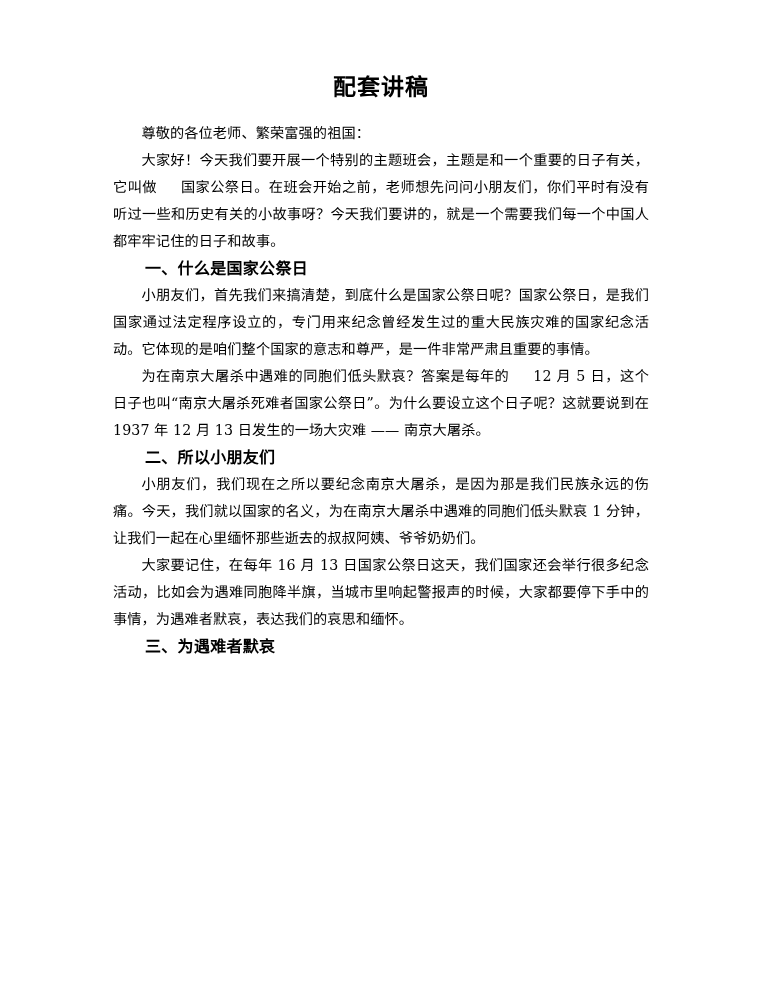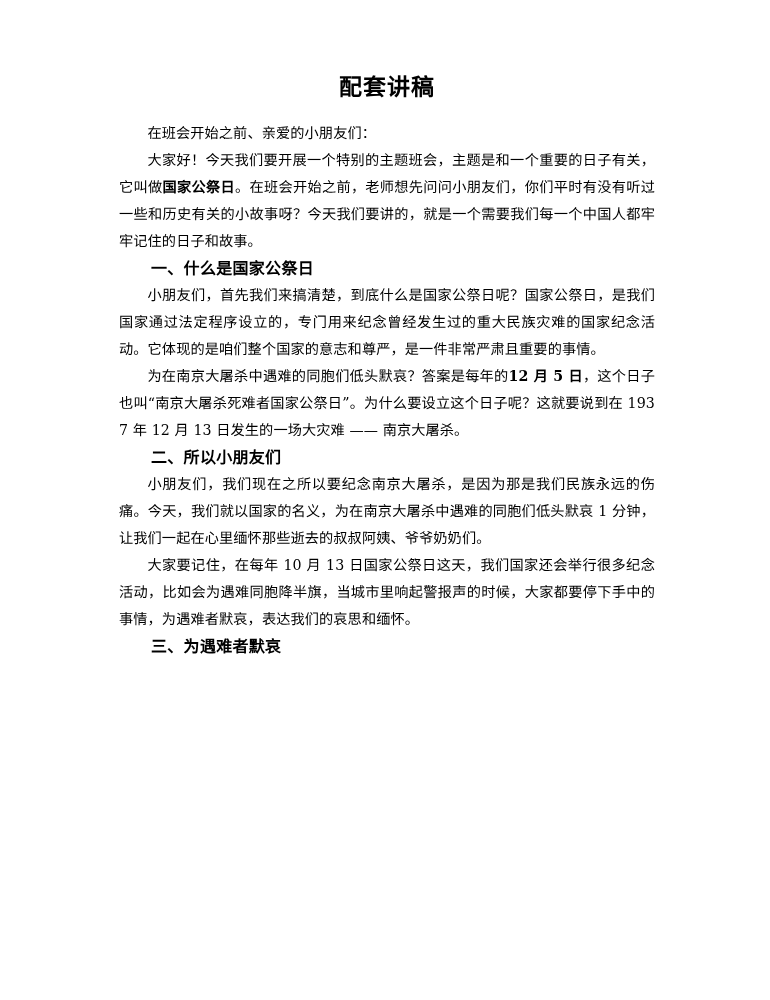--- a/index.html
+++ b/index.html
@@ -15,21 +15,21 @@
   .page {
     position: relative;
     width: 770px;
     height: 1000px;
     background: #ffffff;
     overflow: hidden;
     box-sizing: border-box;
   }
   .content {
     position: absolute;
-    left: 119px;
+    left: 113px;
     top: 70px;
     width: 536px;
   }
   .doc-title {
     font-size: 23px;
     font-weight: bold;
     text-align: center;
     line-height: 34px;
     margin: 0 0 16px 0;
     letter-spacing: 1px;
@@ -47,45 +47,46 @@
   }
   h2.heading {
     margin: 0;
     font-size: 16px;
     line-height: 27px;
     font-weight: bold;
     text-indent: 2em;
     letter-spacing: 0.3px;
   }
   b, strong {
-    font-weight: bold;
+    font-weight: normal;
+    margin-left: 24px;
   }
 </style>
 </head>
 <body>
 
 <div class="page">
   <div class="content">
 
     <h1 class="doc-title">配套讲稿</h1>
 
-    <p class="para">在班会开始之前、亲爱的小朋友们：</p>
+    <p class="para">尊敬的各位老师、繁荣富强的祖国：</p>
 
     <p class="para"><span>大家好！今天我们要开展一个特别的主题班会，主题是和一个重要的日子有关，它叫做</span><b>国家公祭日</b><span>。在班会开始之前，老师想先问问小朋友们，你们平时有没有听过一些和历史有关的小故事呀？今天我们要讲的，就是一个需要我们每一个中国人都牢牢记住的日子和故事。</span></p>
 
     <h2 class="heading">一、什么是国家公祭日</h2>
 
     <p class="para">小朋友们，首先我们来搞清楚，到底什么是国家公祭日呢？国家公祭日，是我们国家通过法定程序设立的，专门用来纪念曾经发生过的重大民族灾难的国家纪念活动。它体现的是咱们整个国家的意志和尊严，是一件非常严肃且重要的事情。</p>
 
     <p class="para"><span>为在南京大屠杀中遇难的同胞们低头默哀？答案是每年的</span><b>12 月 5 日</b><span>，这个日子也叫“南京大屠杀死难者国家公祭日”。为什么要设立这个日子呢？这就要说到在 1937 年 12 月 13 日发生的一场大灾难 —— 南京大屠杀。</span></p>
 
 
 
     <h2 class="heading">二、所以小朋友们</h2>
 
     <p class="para">小朋友们，我们现在之所以要纪念南京大屠杀，是因为那是我们民族永远的伤痛。今天，我们就以国家的名义，为在南京大屠杀中遇难的同胞们低头默哀 1 分钟，让我们一起在心里缅怀那些逝去的叔叔阿姨、爷爷奶奶们。</p>
 
-    <p class="para">大家要记住，在每年 10 月 13 日国家公祭日这天，我们国家还会举行很多纪念活动，比如会为遇难同胞降半旗，当城市里响起警报声的时候，大家都要停下手中的事情，为遇难者默哀，表达我们的哀思和缅怀。</p>
+    <p class="para">大家要记住，在每年 16 月 13 日国家公祭日这天，我们国家还会举行很多纪念活动，比如会为遇难同胞降半旗，当城市里响起警报声的时候，大家都要停下手中的事情，为遇难者默哀，表达我们的哀思和缅怀。</p>
 
     <h2 class="heading">三、为遇难者默哀</h2>
 
   </div>
 </div>
 
 </body></html>

